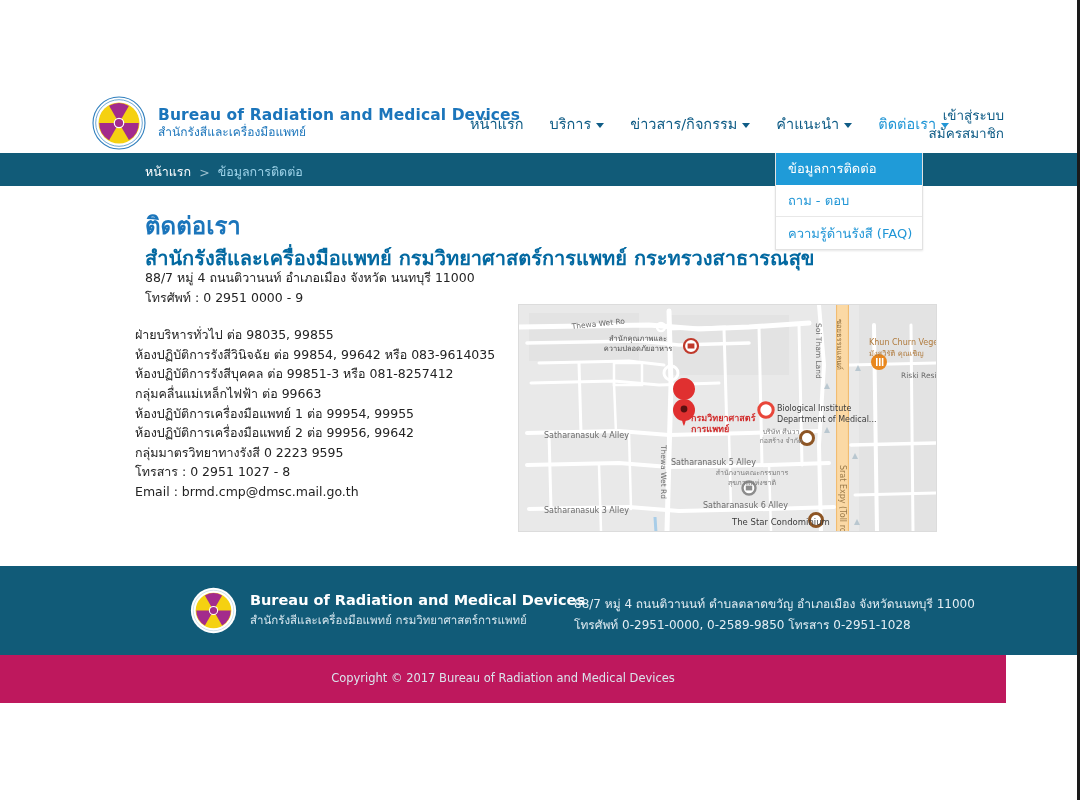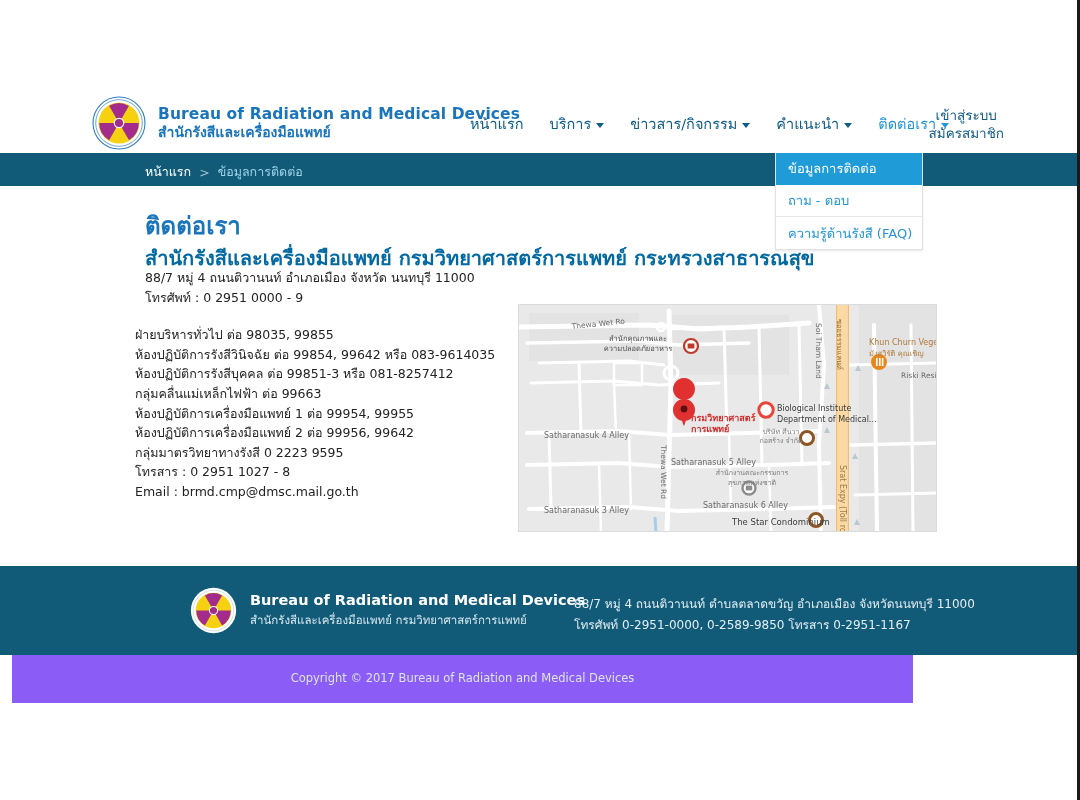--- a/index.html
+++ b/index.html
@@ -36,44 +36,43 @@
     width: 54px; height: 54px;
     position: relative; flex: 0 0 54px;
   }
   .logo svg { display: block; width: 54px; height: 54px; }
   .brand-text { line-height: 1.25; }
   .brand-en {
     font-size: 15.5px; font-weight: bold; color: #1b75bb;
     letter-spacing: .1px; white-space: nowrap;
   }
   .brand-th {
-    font-size: 14px; color: #1b75bb; margin-top: 0;
+    font-size: 12px; color: #1b75bb; margin-top: 0;
     white-space: nowrap;
-    font-weight: bold;
   }
 
   .mainnav {
     position: absolute; left: 470px; top: 112px;
     display: flex; align-items: flex-start; gap: 26px;
   }
   .nav-item {
     font-size: 14.5px; color: #0f5c86; white-space: nowrap;
     cursor: pointer; display: flex; align-items: center; gap: 5px;
   }
   .nav-item.active { color: #2196d6; }
   .caret {
     width: 0; height: 0; display: inline-block;
     border-left: 4px solid transparent;
     border-right: 4px solid transparent;
     border-top: 5px solid currentColor;
     margin-top: 3px;
   }
   .authlinks {
     position: absolute; right: 73px; top: 106px;
-    text-align: center; line-height: 1.35;
+    text-align: right; line-height: 1.35;
   }
   .authlinks div {
     font-size: 13.5px; color: #0f5c86; white-space: nowrap; cursor: pointer;
   }
 
   
   .crumbbar {
     position: absolute; top: 153px; left: 0;
     width: 1077px; height: 33px;
     background: #115b78;
@@ -146,23 +145,23 @@
   .f-logo svg { display: block; width: 47px; height: 47px; }
   .f-en { font-size: 14.5px; font-weight: bold; color: #ffffff; white-space: nowrap; }
   .f-th { font-size: 11.5px; color: #d6e6ee; margin-top: 3px; white-space: nowrap; }
   .f-addr {
     position: absolute; left: 574px; top: 28px;
     line-height: 1.75;
   }
   .f-addr div { font-size: 12px; color: #e4eef4; white-space: nowrap; }
 
   .footer-copy {
-    position: absolute; top: 655px; left: 12px;
-    width: 901px; height: 48px;
-    background: #8b5cf6;
+    position: absolute; top: 655px; left: 0;
+    width: 1006px; height: 48px;
+    background: #be185d;
   }
   .copy-text {
     position: absolute; left: 0; right: 0; top: 16px;
     text-align: center; font-size: 11.5px; color: #dbe3ec;
   }
 </style>
 </head>
 <body>
 
 <div id="page">
@@ -382,21 +381,21 @@
           <circle cx="27" cy="27" r="23.3" fill="none" stroke="#bcd4de" stroke-width="0.8"></circle>
         </svg>
       </div>
       <div>
         <div class="f-en">Bureau of Radiation and Medical Devices</div>
         <div class="f-th">สำนักรังสีและเครื่องมือแพทย์ กรมวิทยาศาสตร์การแพทย์</div>
       </div>
     </div>
     <div class="f-addr">
       <div>88/7 หมู่ 4 ถนนติวานนท์  ตำบลตลาดขวัญ  อำเภอเมือง  จังหวัดนนทบุรี 11000</div>
-      <div>โทรศัพท์ 0-2951-0000, 0-2589-9850  โทรสาร  0-2951-1167</div>
+      <div>โทรศัพท์ 0-2951-0000, 0-2589-9850  โทรสาร  0-2951-1028</div>
     </div>
   </div>
 
   <div class="footer-copy">
     <div class="copy-text">Copyright  © 2017 Bureau of Radiation and Medical Devices</div>
   </div>
 
   <div class="page-edge"></div>
 </div>
 

